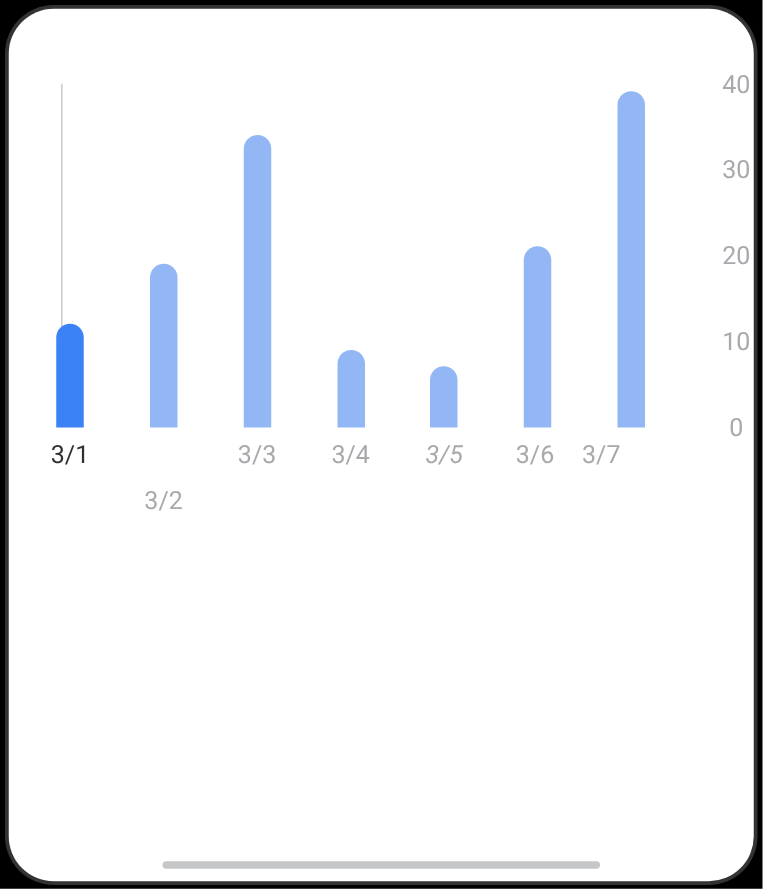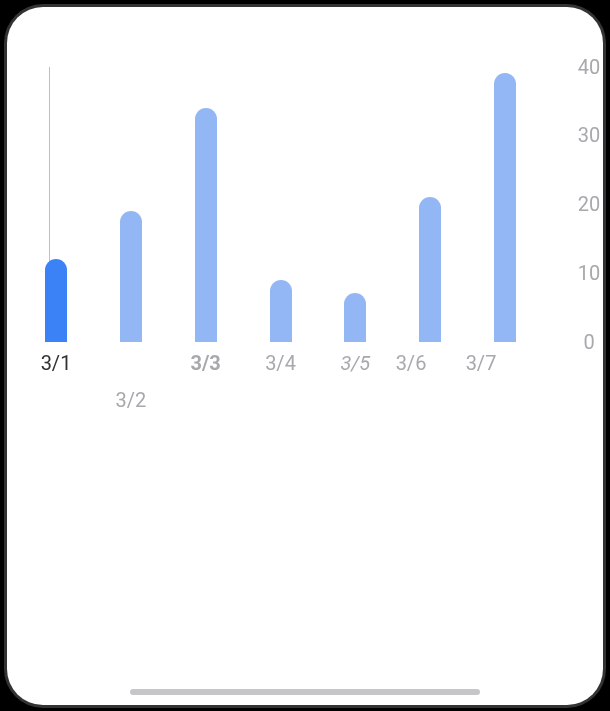--- a/index.html
+++ b/index.html
@@ -118,21 +118,21 @@
     <div class="y-ticks">
         <div class="y-tick" style="top: 275px;">0</div>
         <div class="y-tick" style="top: 206.25px;">10</div>
         <div class="y-tick" style="top: 137.5px;">20</div>
         <div class="y-tick" style="top: 68.75px;">30</div>
         <div class="y-tick" style="top: 0px;">40</div>
       </div>
     <div class="x-labels">
         <div class="x-label selected" style="left: 7px;">3/1</div>
         <div class="x-label" style="left: 81.8333px; margin-top: 37px;">3/2</div>
-        <div class="x-label" style="left: 156.667px; font-weight: bold;">3/3</div>
+        <div class="x-label" style="left: 156.667px;">3/3</div>
         <div class="x-label" style="left: 231.5px;">3/4</div>
         <div class="x-label" style="left: 306.333px; font-style: italic;">3/5</div>
-        <div class="x-label" style="left: 362px;">3/6</div>
+        <div class="x-label" style="left: 379px;">3/6</div>
         <div class="x-label" style="left: 432px;">3/7</div>
       </div>
   </div>
   <div class="home-indicator"></div>
 </div>
 
 </body></html>

